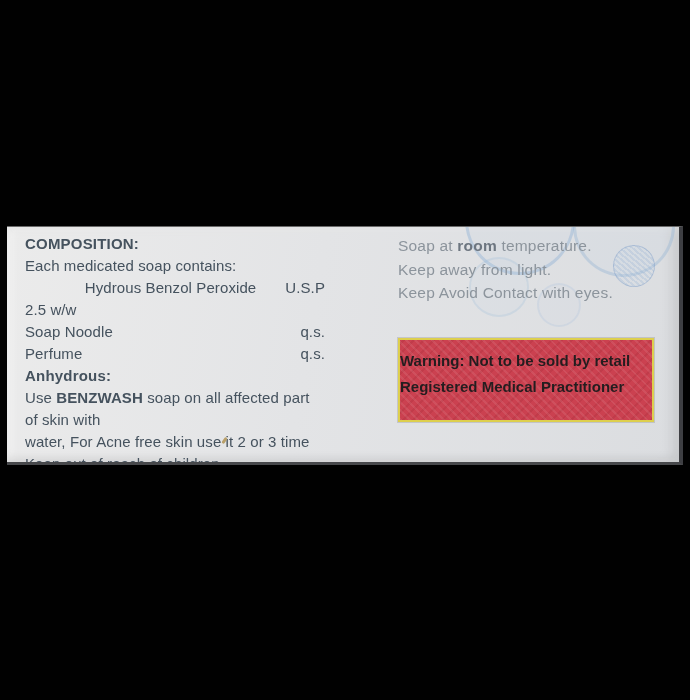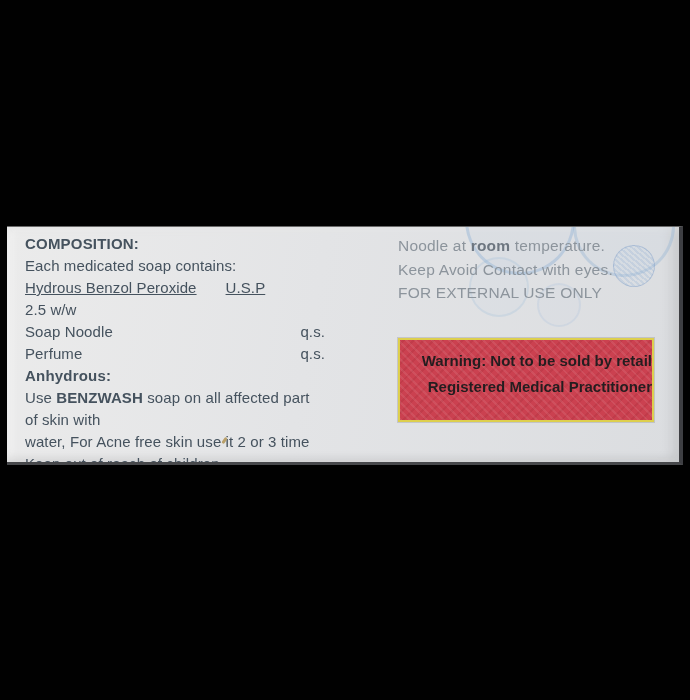--- a/index.html
+++ b/index.html
@@ -30,39 +30,39 @@
   .wm4{left:462px;top:30px;width:56px;height:56px;border:2px solid rgba(150,180,215,0.22);background:rgba(175,200,230,0.06);}
   .wm5{left:530px;top:56px;width:40px;height:40px;border:2px solid rgba(150,180,215,0.18);background:rgba(175,200,230,0.05);}
 
   .col-left{
     position:absolute;left:18px;top:6px;width:300px;
     color:#45525e;font-size:15px;line-height:22px;
     letter-spacing:0.1px;
   }
   .col-left .h{font-weight:bold;letter-spacing:0.2px;}
   .row{display:flex;justify-content:space-between;height:22px;}
-  .row.inline{justify-content:flex-start;text-decoration:underline;}
+  .row.inline{justify-content:flex-end;}
   .row.inline .val{margin-left:29px;}
 
   .col-right{
     position:absolute;left:391px;top:7px;width:275px;
     color:#8c949c;font-size:15.5px;line-height:23.5px;
     letter-spacing:0.2px;
   }
   .col-right b{color:#6d7680;}
 
   .warnbox{
     position:absolute;left:391px;top:111px;width:256px;height:84px;
     background-color:#cb4150;
     background-image:
       repeating-linear-gradient(45deg, rgba(255,255,255,0.08) 0 2px, rgba(255,255,255,0) 2px 6px),
       repeating-linear-gradient(-45deg, rgba(120,20,30,0.12) 0 2px, rgba(120,20,30,0) 2px 7px);
     border:2px solid #ddcf4e;
     box-shadow:0 0 0 1px rgba(0,0,0,0.12);
-    text-align:right;
+    text-align:left;
     color:#241d1f;
     font-weight:bold;
     font-size:15px;line-height:26px;
     padding-top:8px;
     box-sizing:border-box;
   }
 
   .speck{
     position:absolute;left:214px;top:212px;width:7px;height:3px;
     background:#b9a06a;transform:rotate(-55deg);border-radius:2px;
@@ -99,23 +99,23 @@
       <span>q.s.</span>
     </div>
 
     <div class="h">Anhydrous:</div>
     <div><span>Use </span><b>BENZWASH</b><span> soap on all affected part of skin with</span></div>
     <div>water, For Acne free skin use it 2 or 3 time</div>
     <div>Keep out of reach of children.</div>
   </div>
 
   <div class="col-right">
-    <div><span>Noodle at </span><b>room</b><span> temperature.</span></div>
+    <div><span>Soap at </span><b>room</b><span> temperature.</span></div>
+    <div>Keep away from light.</div>
     <div>Keep Avoid Contact with eyes.</div>
-    <div>FOR EXTERNAL USE ONLY</div>
   </div>
 
   <div class="warnbox">
     <div>Warning: Not to be sold by retail</div>
     <div>Registered Medical Practitioner</div>
   </div>
 
   <div class="speck"></div>
 </div>
 

